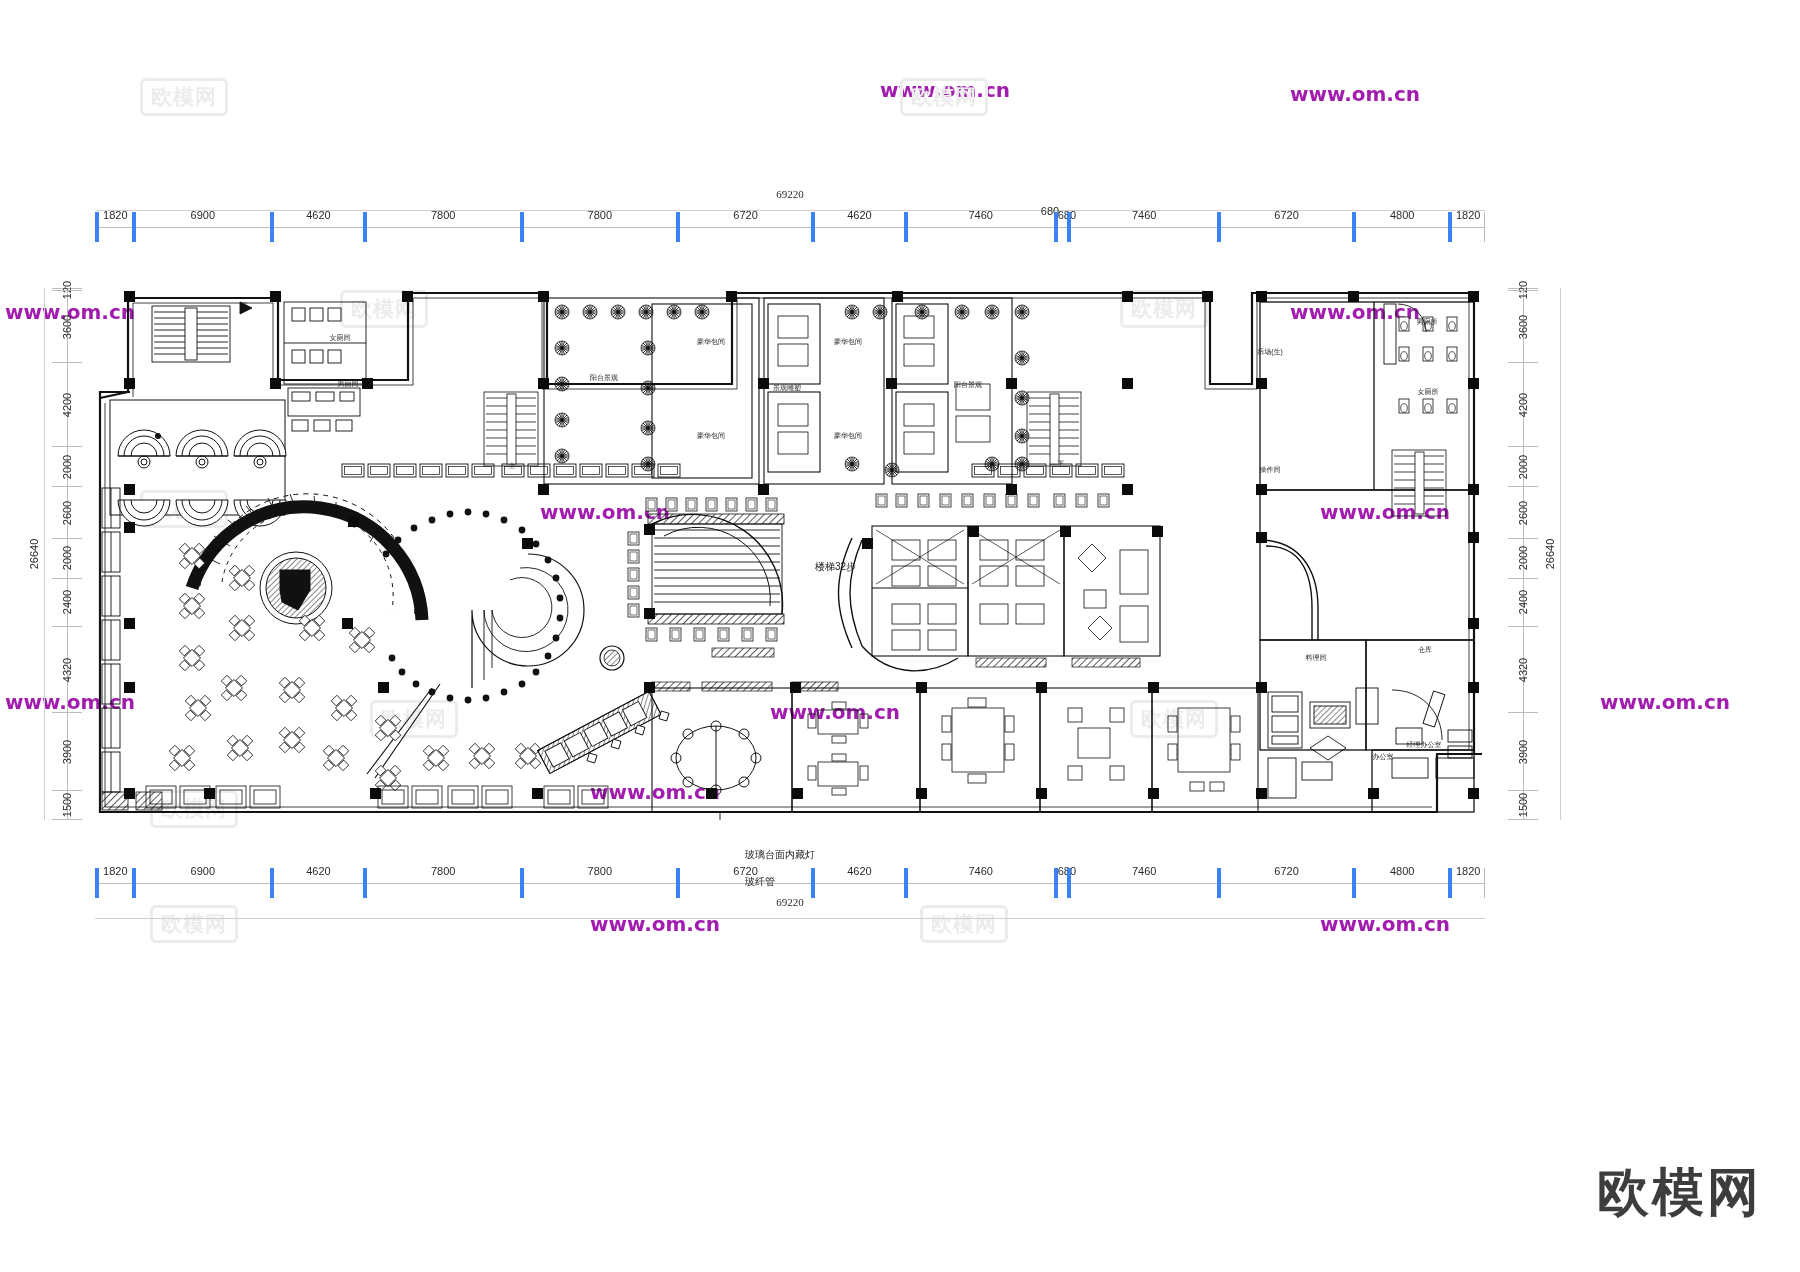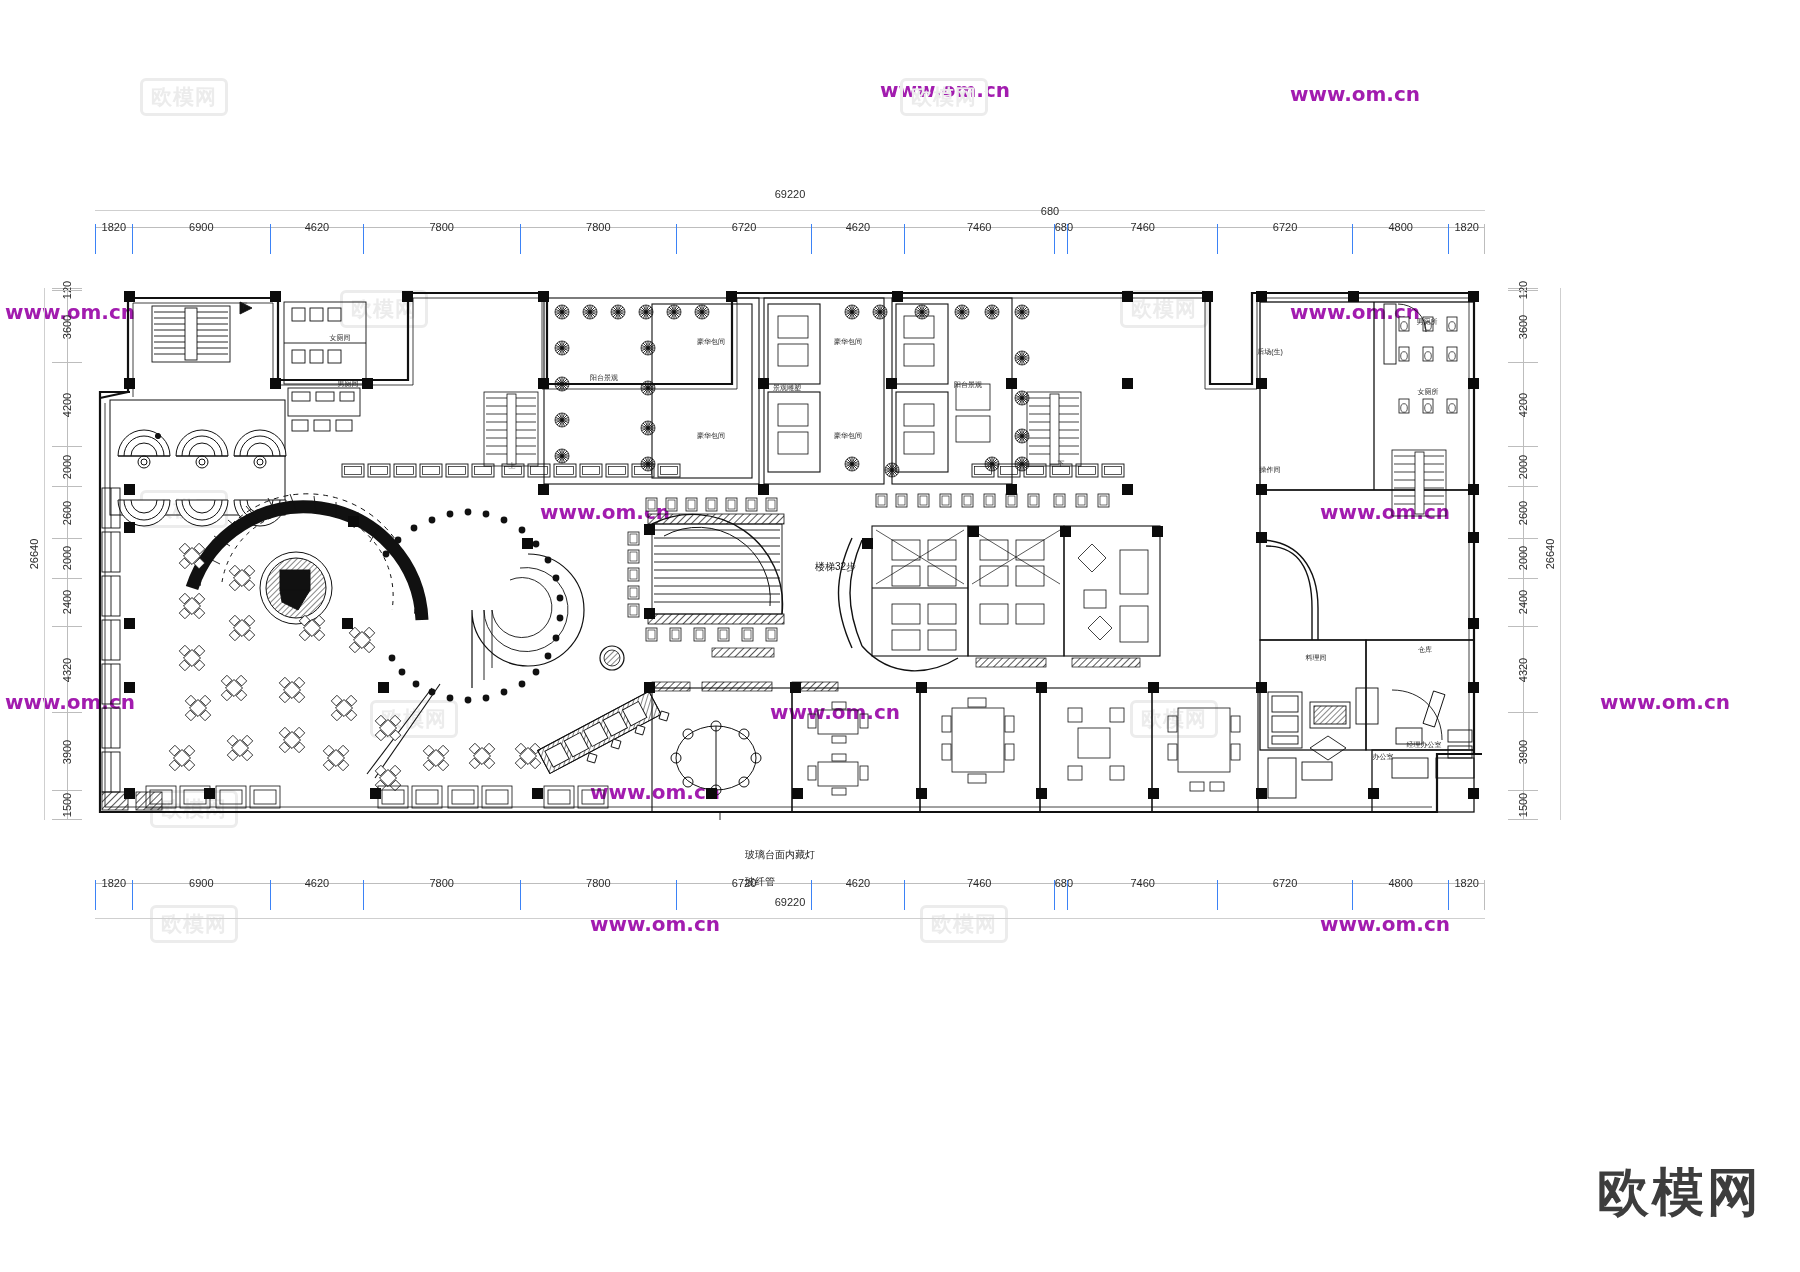--- a/index.html
+++ b/index.html
@@ -42,31 +42,31 @@
     font-family:"DejaVu Sans",sans-serif;letter-spacing:3px;
   }
 
   
   .dimrow{position:absolute;height:30px;}
   .dimline{
     position:absolute;left:0;right:0;top:50%;
     height:1px;background:#bdbdbd;
   }
   .dimseg{
-    position:absolute;top:12px;height:30px;
-    border-left:1px solid #3b82f6;
+    position:absolute;top:0;height:30px;
+    border-left:4px solid #3b82f6;
     box-sizing:border-box;
   }
   .dimseg:last-child{border-right:1px solid #bdbdbd;}
   .dimseg span{
     position:absolute;left:0;right:0;top:-3px;
     text-align:center;font-size:11px;color:#2b2b2b;
     font-family:"Liberation Sans",sans-serif;
   }
-  .totrow{position:absolute;height:22px;}
+  .totrow{position:absolute;height:22px;font-family:Liberation Serif, serif;}
   .totline{position:absolute;left:0;right:0;top:100%;height:1px;background:#cfcfcf;}
   .totrow span{
     position:absolute;left:0;right:0;top:0;text-align:center;
     font-size:11px;color:#2b2b2b;
   }
 
   
   .vdimcol{position:absolute;width:30px;}
   .vdimline{position:absolute;top:0;bottom:0;left:50%;width:1px;background:#bdbdbd;}
   .vdimseg{

